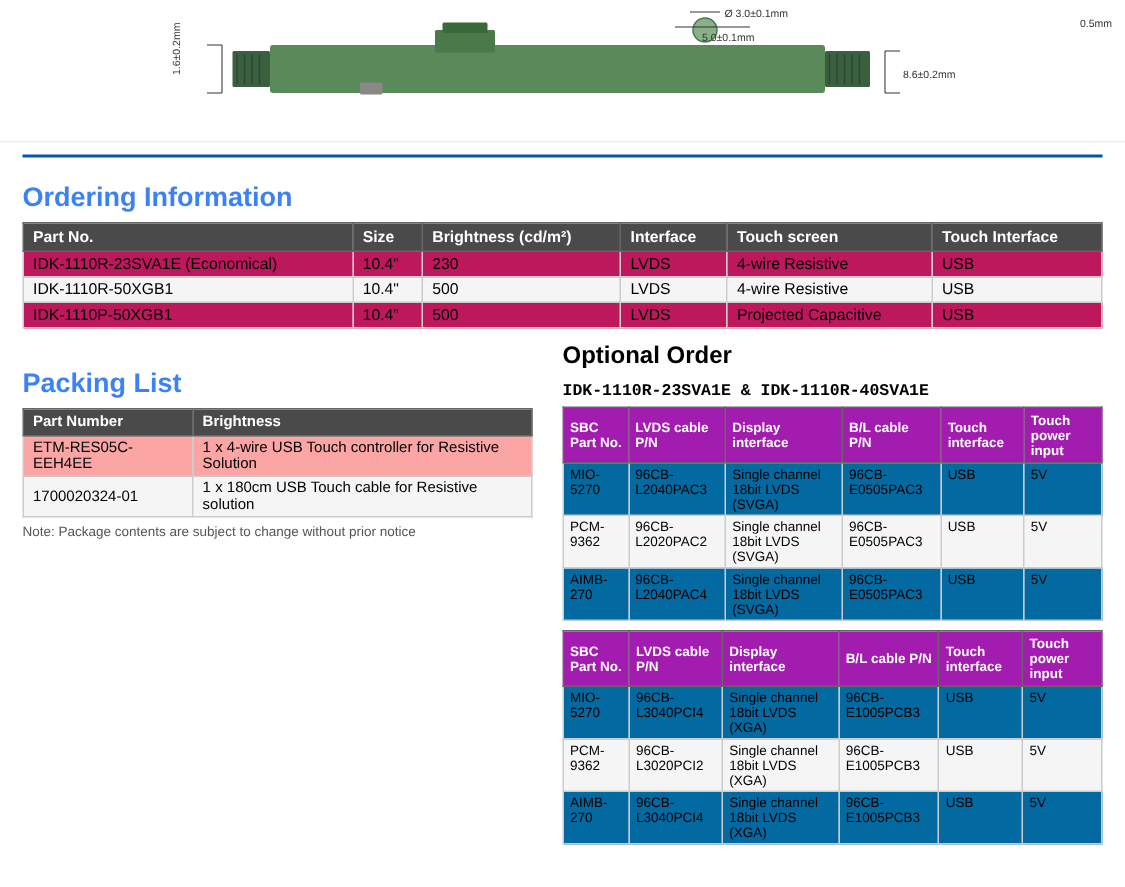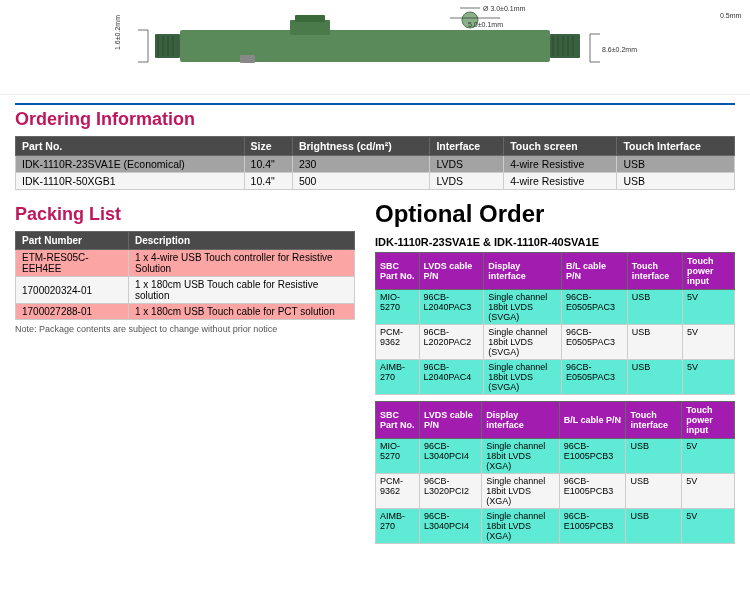--- a/index.html
+++ b/index.html
@@ -14,44 +14,44 @@
 
     
     .main-content {
       padding: 8px 15px 5px 15px;
     }
 
     
     .section-title {
       font-size: 18px;
       font-weight: bold;
-      color: #be185d;
+      color: #3b82f6;
       margin-bottom: 6px;
-      margin-top: 4px;
+      margin-top: 16px;
     }
 
     
     .ordering-table {
       width: 100%;
       border-collapse: collapse;
       margin-bottom: 10px;
       font-size: 10.5px;
     }
     .ordering-table th {
       background: #4a4a4a;
       color: #fff;
       padding: 3px 6px;
       text-align: left;
       font-weight: bold;
       border: 1px solid #666;
     }
     .ordering-table td {
       padding: 2px 6px;
       border: 1px solid #ccc;
-      background: #a3a3a3;
+      background: #be185d;
     }
     .ordering-table tr:nth-child(even) td {
       background: #f5f5f5;
     }
 
     
     .two-col {
       display: flex;
       gap: 20px;
       margin-top: 6px;
@@ -88,51 +88,52 @@
       background: #f5f5f5;
     }
     .note-text {
       font-size: 9px;
       color: #555;
       margin-top: 3px;
     }
 
     
     .optional-section-title {
-      font-size: 24px;
+      font-size: 16px;
       font-weight: bold;
       color: #000;
       margin-bottom: 6px;
     }
     .optional-subsection-title {
       font-size: 11px;
       font-weight: bold;
       color: #000;
       margin-bottom: 4px;
       margin-top: 8px;
+      font-family: Liberation Mono, monospace;
     }
     .optional-table {
       width: 100%;
       border-collapse: collapse;
       font-size: 9.5px;
       margin-bottom: 6px;
     }
     .optional-table th {
       background: #a21caf;
       color: #fff;
       padding: 3px 4px;
       text-align: left;
       font-weight: bold;
       border: 1px solid #666;
       font-size: 9px;
     }
     .optional-table td {
       padding: 2px 4px;
       border: 1px solid #ccc;
-      background: #5eead4;
+      background: #0369a1;
       vertical-align: top;
       font-size: 9px;
     }
     .optional-table tr:nth-child(even) td {
       background: #f5f5f5;
     }
 
     
     .diagram-wrapper {
       position: relative;
@@ -228,47 +229,51 @@
           <td>USB</td>
         </tr>
         <tr>
           <td>IDK-1110R-50XGB1</td>
           <td>10.4"</td>
           <td>500</td>
           <td>LVDS</td>
           <td>4-wire Resistive</td>
           <td>USB</td>
         </tr>
+        <tr>
+          <td>IDK-1110P-50XGB1</td>
+          <td>10.4"</td>
+          <td>500</td>
+          <td>LVDS</td>
+          <td>Projected Capacitive</td>
+          <td>USB</td>
+        </tr>
       </tbody>
   </table>
 
   <div class="two-col">
 
     <div class="col-left">
       <div class="section-title">Packing List</div>
 
       <table class="packing-table">
         <thead>
           <tr>
             <th>Part Number</th>
-            <th>Description</th>
+            <th>Brightness</th>
           </tr>
         </thead>
         <tbody id="packing-tbody">
         <tr>
               <td>ETM-RES05C-EEH4EE</td>
               <td>1 x 4-wire USB Touch controller for Resistive Solution</td>
             </tr>
             <tr>
               <td>1700020324-01</td>
               <td>1 x 180cm USB Touch cable for Resistive solution</td>
-            </tr>
-            <tr>
-              <td>1700027288-01</td>
-              <td>1 x 180cm USB Touch cable for PCT solution</td>
             </tr>
           </tbody>
       </table>
       <div class="note-text">Note: Package contents are subject to change without prior notice</div>
     </div>
 
     <div class="col-right">
       <div class="optional-section-title">Optional Order</div>
 
       <div class="optional-subsection-title">IDK-1110R-23SVA1E &amp; IDK-1110R-40SVA1E</div>

